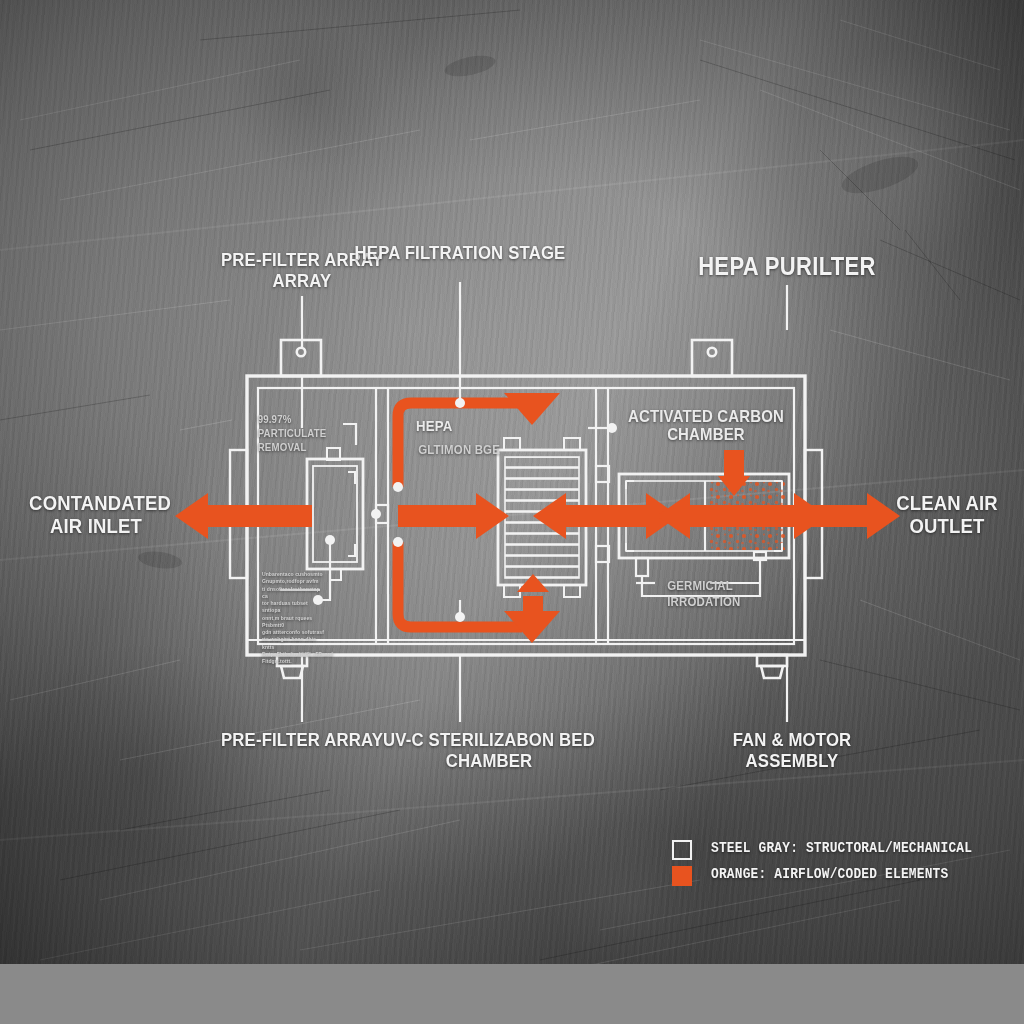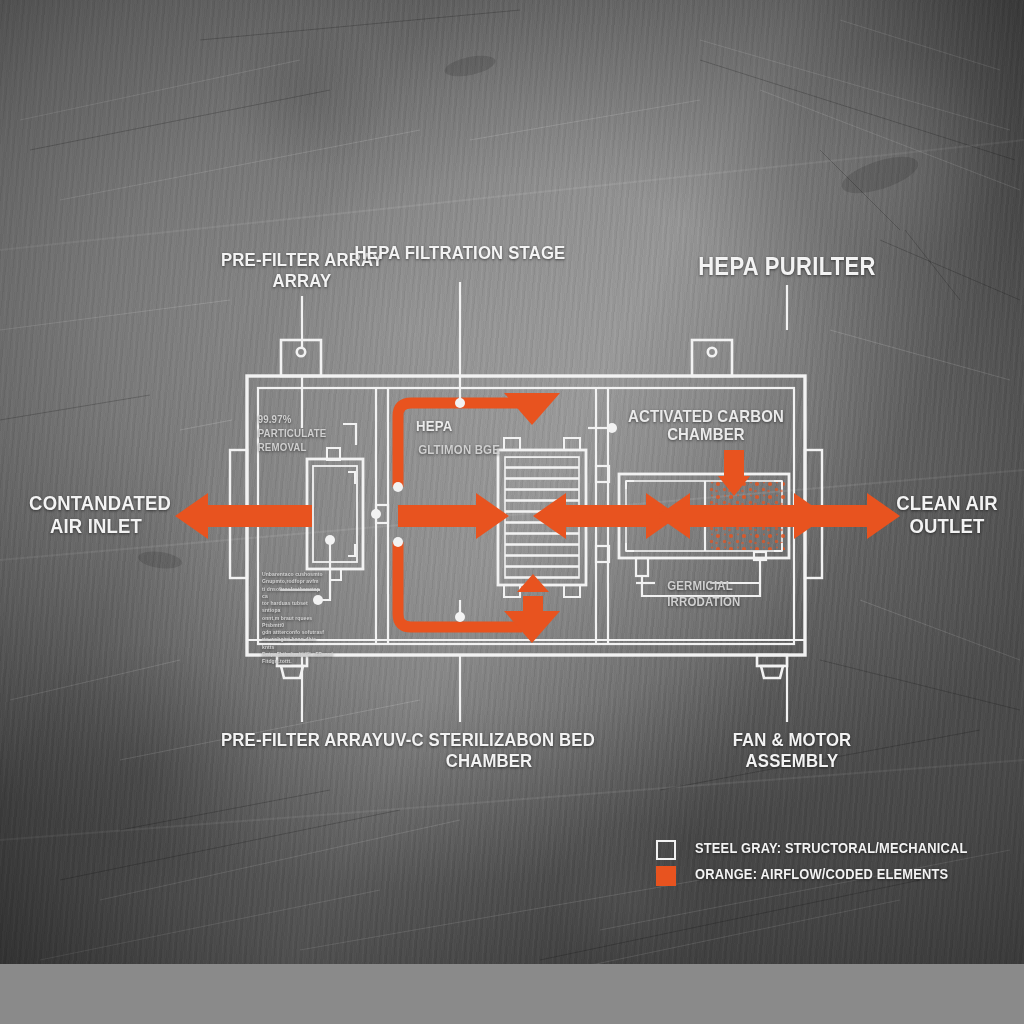--- a/index.html
+++ b/index.html
@@ -333,21 +333,21 @@
 DntpcFbibaltraftUSLsFPsard
 Fitdgrt.tottt.</div>
 
   <div class="lbl callout" style="left:182px;top:730px;width:240px;">PRE-FILTER ARRAY</div>
 
   <div class="lbl callout" style="left:344px;top:730px;width:290px;">UV-C STERILIZABON BED
 CHAMBER</div>
 
   <div class="lbl callout" style="left:672px;top:730px;width:240px;">FAN &amp; MOTOR ASSEMBLY</div>
 
-  <div class="legendbox" style="left:656px;top:838px;width:320px;height:52px;">
+  <div class="legendbox" style="left:672px;top:838px;width:320px;height:52px;font-family:Liberation Mono, monospace;">
     <div>
       <span class="sw outline" style="left:0px;top:2px;"></span>
       <span class="lbl legend" style="left:27px;top:3px;width:300px;">STEEL GRAY: STRUCTORAL/MECHANICAL</span>
     </div>
     <div>
       <span class="sw solid" style="left:0px;top:28px;"></span>
       <span class="lbl legend" style="left:27px;top:29px;width:300px;">ORANGE: AIRFLOW/CODED ELEMENTS</span>
     </div>
   </div>
 

